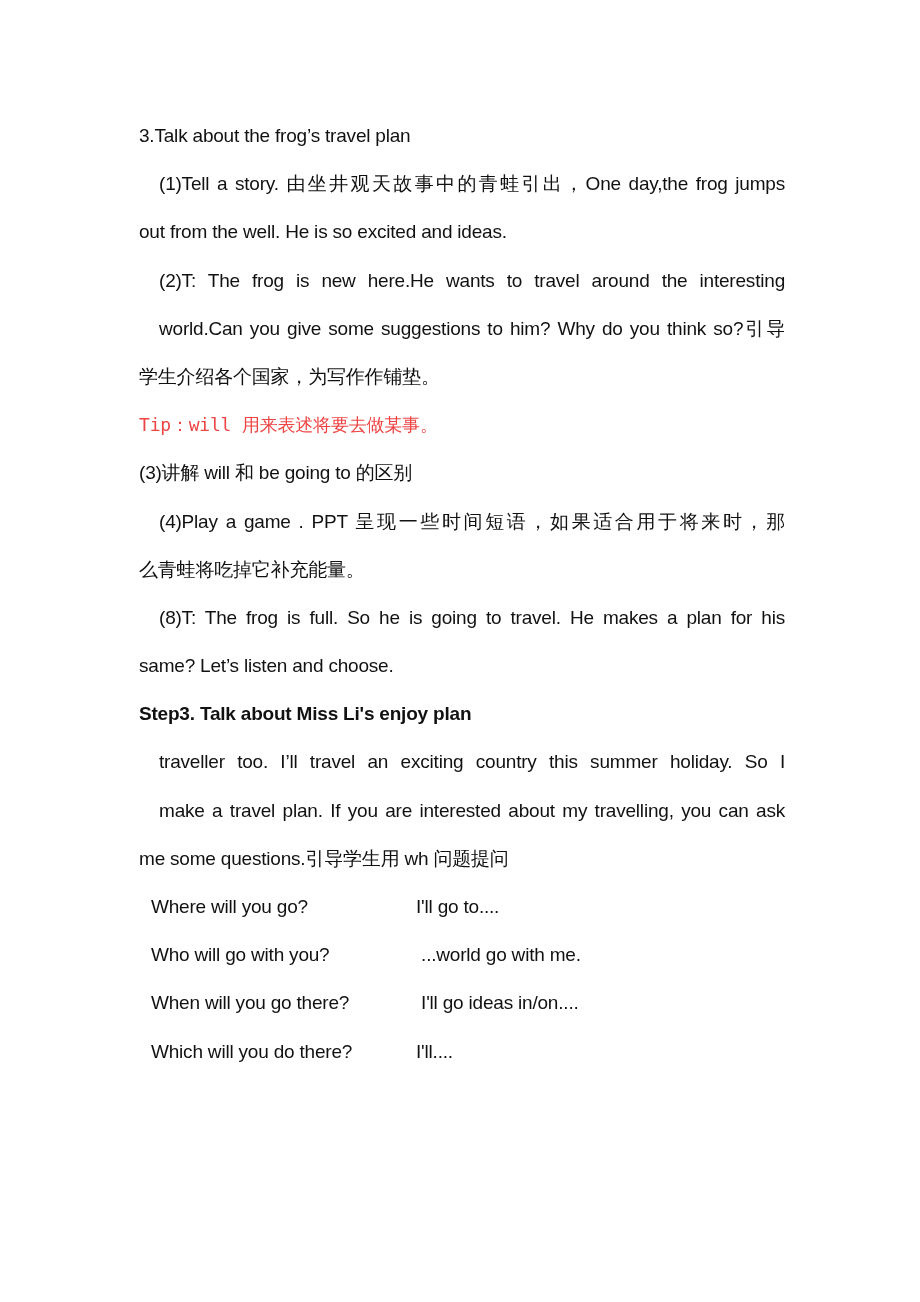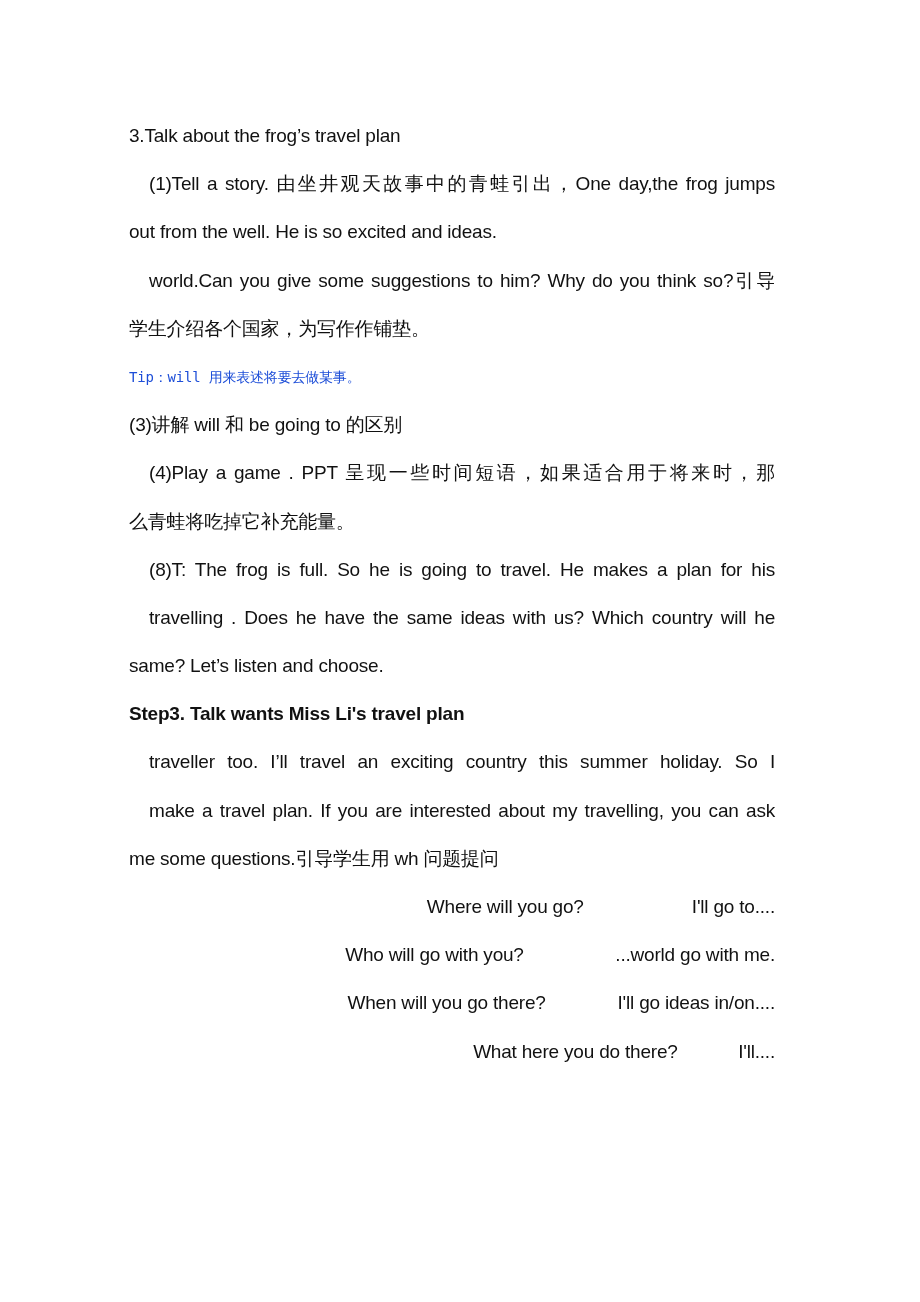--- a/index.html
+++ b/index.html
@@ -8,21 +8,21 @@
       background: #ffffff;
     }
     body {
       width: 920px;
       height: 1302px;
       position: relative;
       overflow: hidden;
     }
     .page {
       position: absolute;
-      left: 129px;
+      left: 139px;
       top: 120px;
       width: 646px;
       color: #111111;
       font-family: "Liberation Sans", "DejaVu Sans", sans-serif;
       font-size: 19px;
     }
     .line {
       height: 48.2px;
       line-height: 32px;
       white-space: nowrap;
@@ -30,70 +30,69 @@
     }
     .justify {
       text-align: justify;
       text-align-last: justify;
       white-space: normal;
       margin-left: 20px;
     }
     .bold { font-weight: bold; }
     .mono {
       font-family: "DejaVu Sans Mono", "Liberation Mono", monospace;
-      font-size: 14px;
-      color: #1d4ed8;
+      font-size: 18px;
+      color: #ef4444;
     }
     .qa {
       display: flex;
       padding-left: 12px;
-      justify-content: flex-end;
     }
     .qa .q { width: 265px; }
   </style>
 </head>
 <body>
 
 <div class="page">
 
   <div class="line">3.Talk about the frog’s travel plan</div>
 
   <div class="line justify">(1)Tell a story.  由坐井观天故事中的青蛙引出，One day,the frog jumps</div>
   <div class="line">out from the well. He is so excited and ideas.</div>
 
+  <div class="line justify">(2)T: The frog is new here.He wants to travel around the interesting</div>
   <div class="line justify">world.Can you give some suggestions to him? Why do you think so?引导</div>
   <div class="line">学生介绍各个国家，为写作作铺垫。</div>
 
   <div class="line mono">Tip：will 用来表述将要去做某事。</div>
 
   <div class="line">(3)讲解 will 和 be going to 的区别</div>
 
   <div class="line justify">(4)Play a game .   PPT 呈现一些时间短语，如果适合用于将来时，那</div>
   <div class="line">么青蛙将吃掉它补充能量。</div>
 
   <div class="line justify">(8)T: The frog is full. So he is going to travel. He makes a plan for his</div>
-  <div class="line justify">travelling . Does he have the same ideas with us? Which country will he</div>
   <div class="line">same? Let’s listen and choose.</div>
 
-  <div class="line bold">Step3. Talk wants Miss Li's travel plan</div>
+  <div class="line bold">Step3. Talk about Miss Li's enjoy plan</div>
 
   <div class="line justify">traveller too. I’ll travel an exciting country this summer holiday. So I</div>
   <div class="line justify">make a travel plan. If you are interested about my travelling, you can ask</div>
   <div class="line">me some questions.引导学生用 wh 问题提问</div>
 
   <div class="line qa">
     <span class="q">Where will you go?</span>
     <span class="a">I'll go to....</span>
   </div>
   <div class="line qa">
     <span class="q">Who will go with you?</span>
     <span class="a" style="white-space:pre"> ...world go with me.</span>
   </div>
   <div class="line qa">
     <span class="q">When will you go there?</span>
     <span class="a" style="white-space:pre"> I'll go ideas in/on....</span>
   </div>
   <div class="line qa">
-    <span class="q">What here you do there?</span>
+    <span class="q">Which will you do there?</span>
     <span class="a">I'll....</span>
   </div>
 
 </div>
 
 </body></html>

